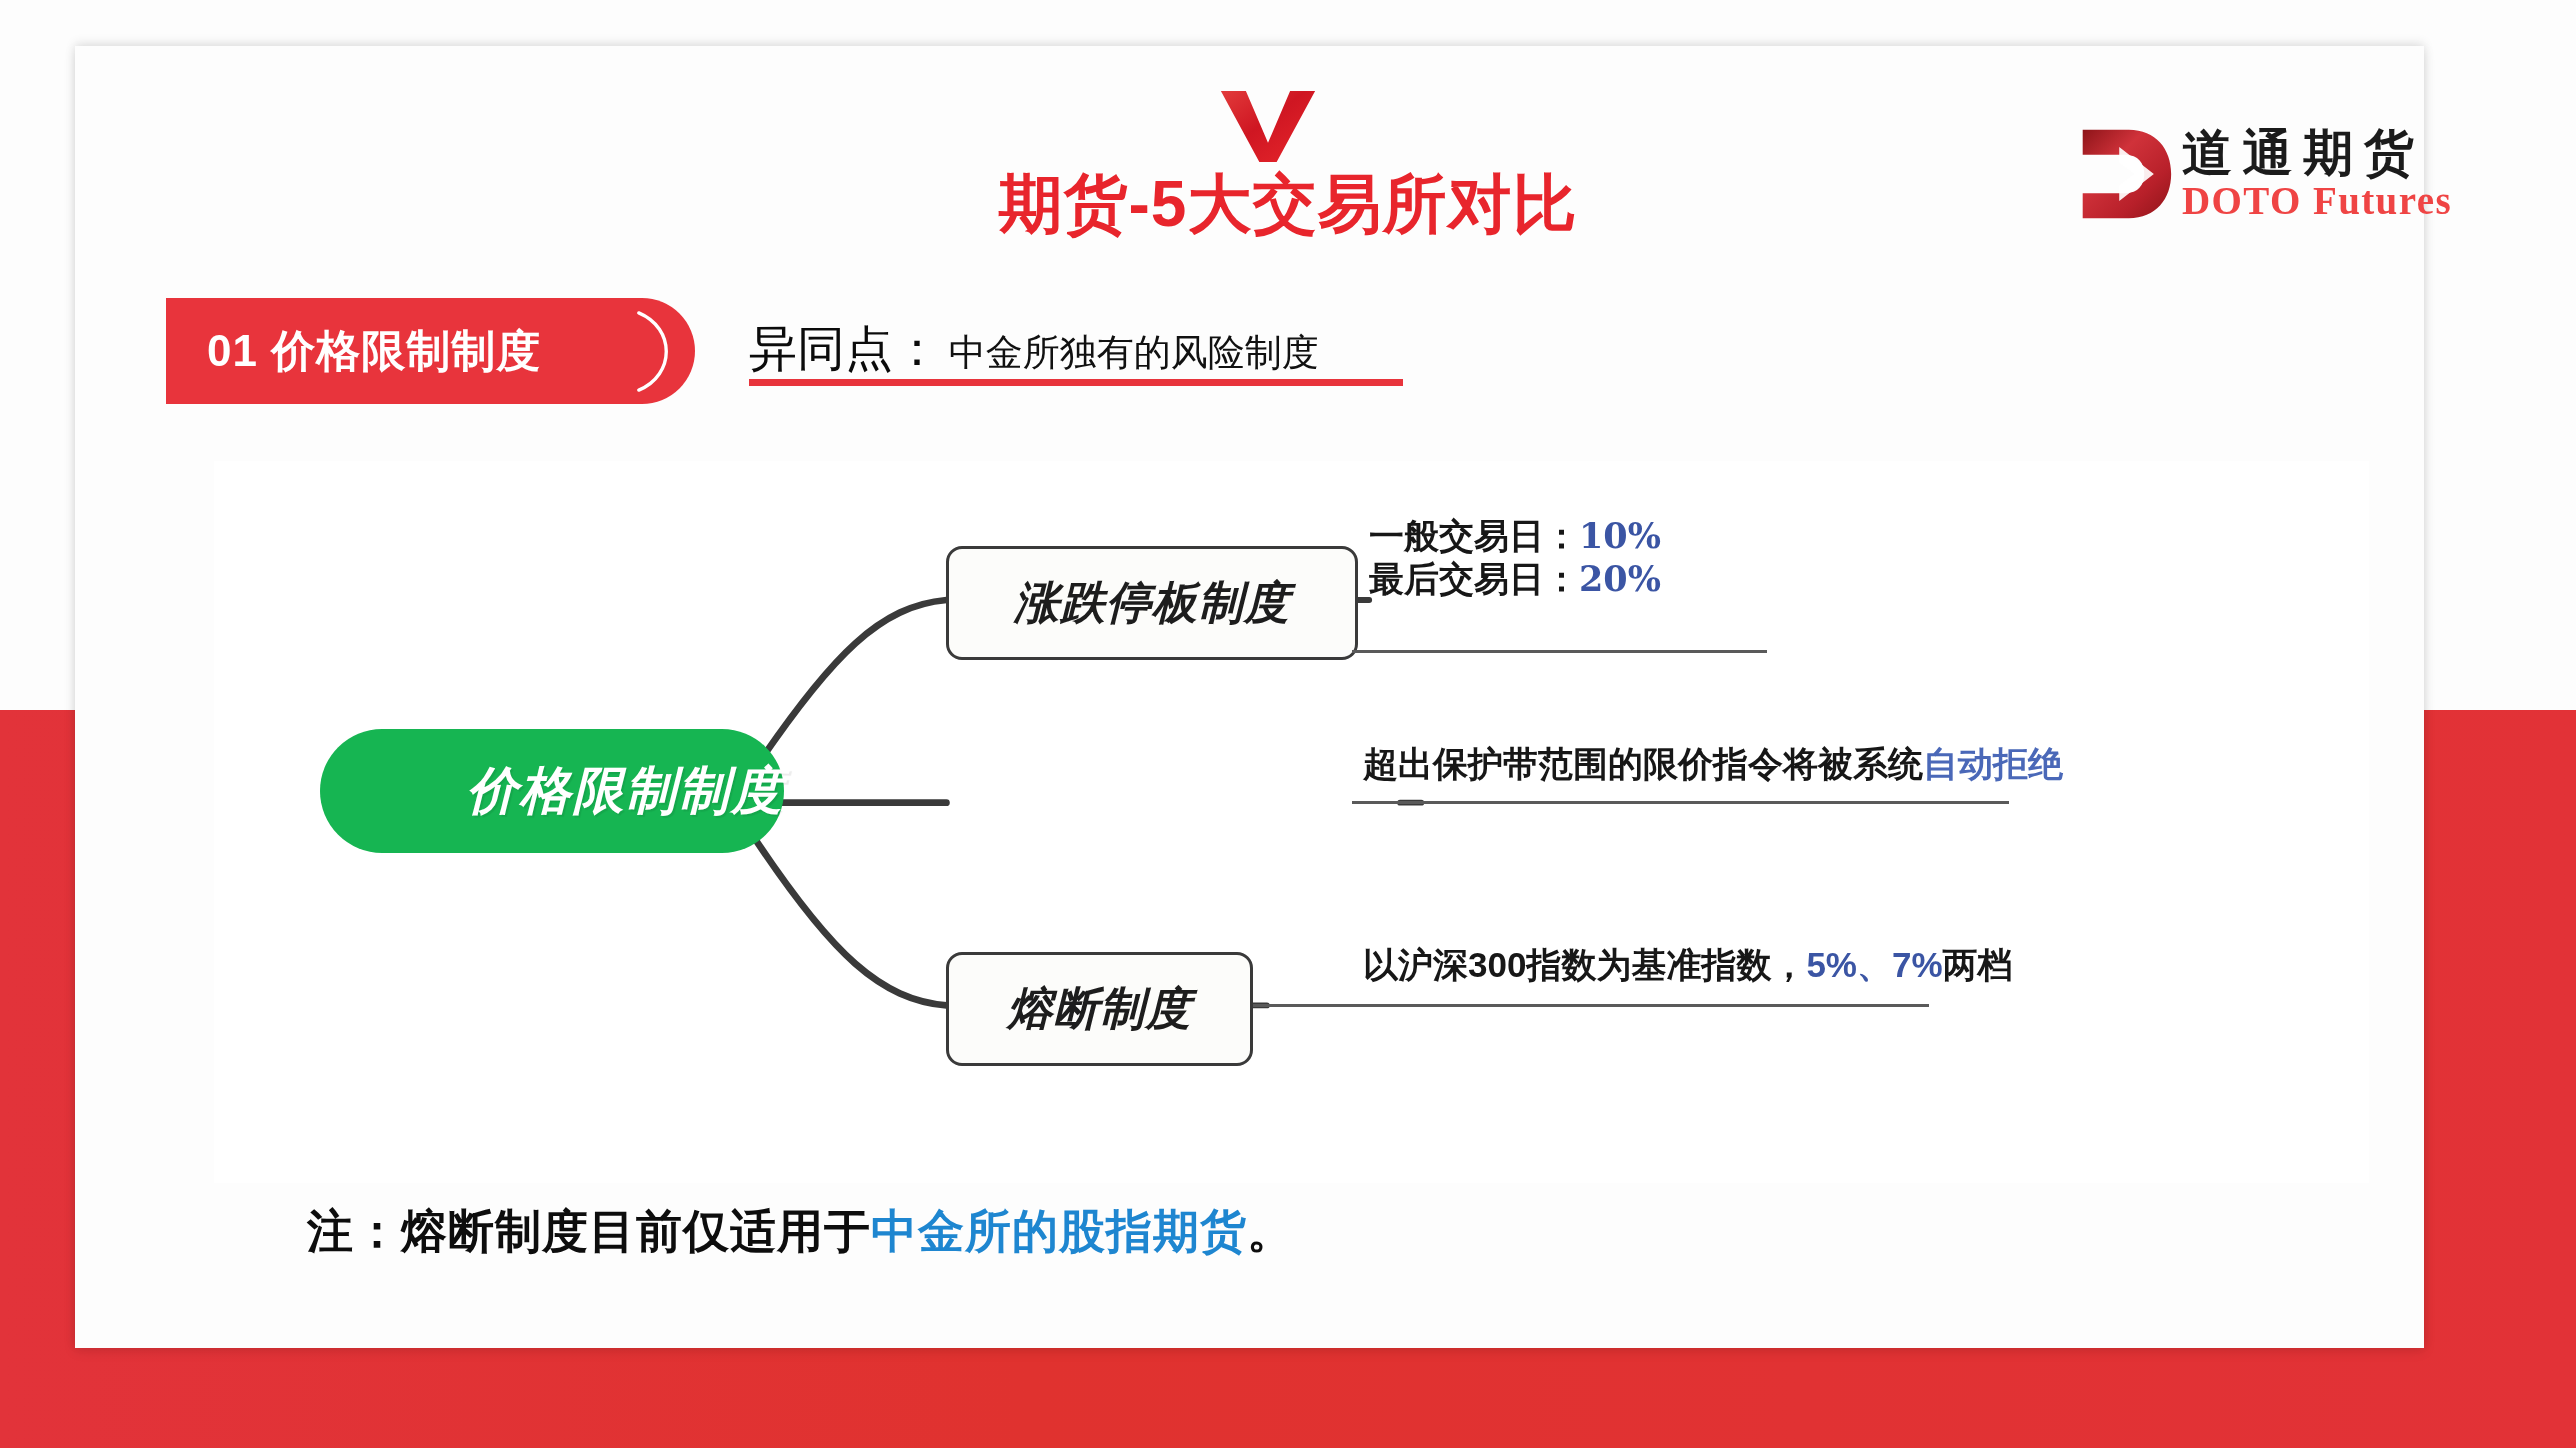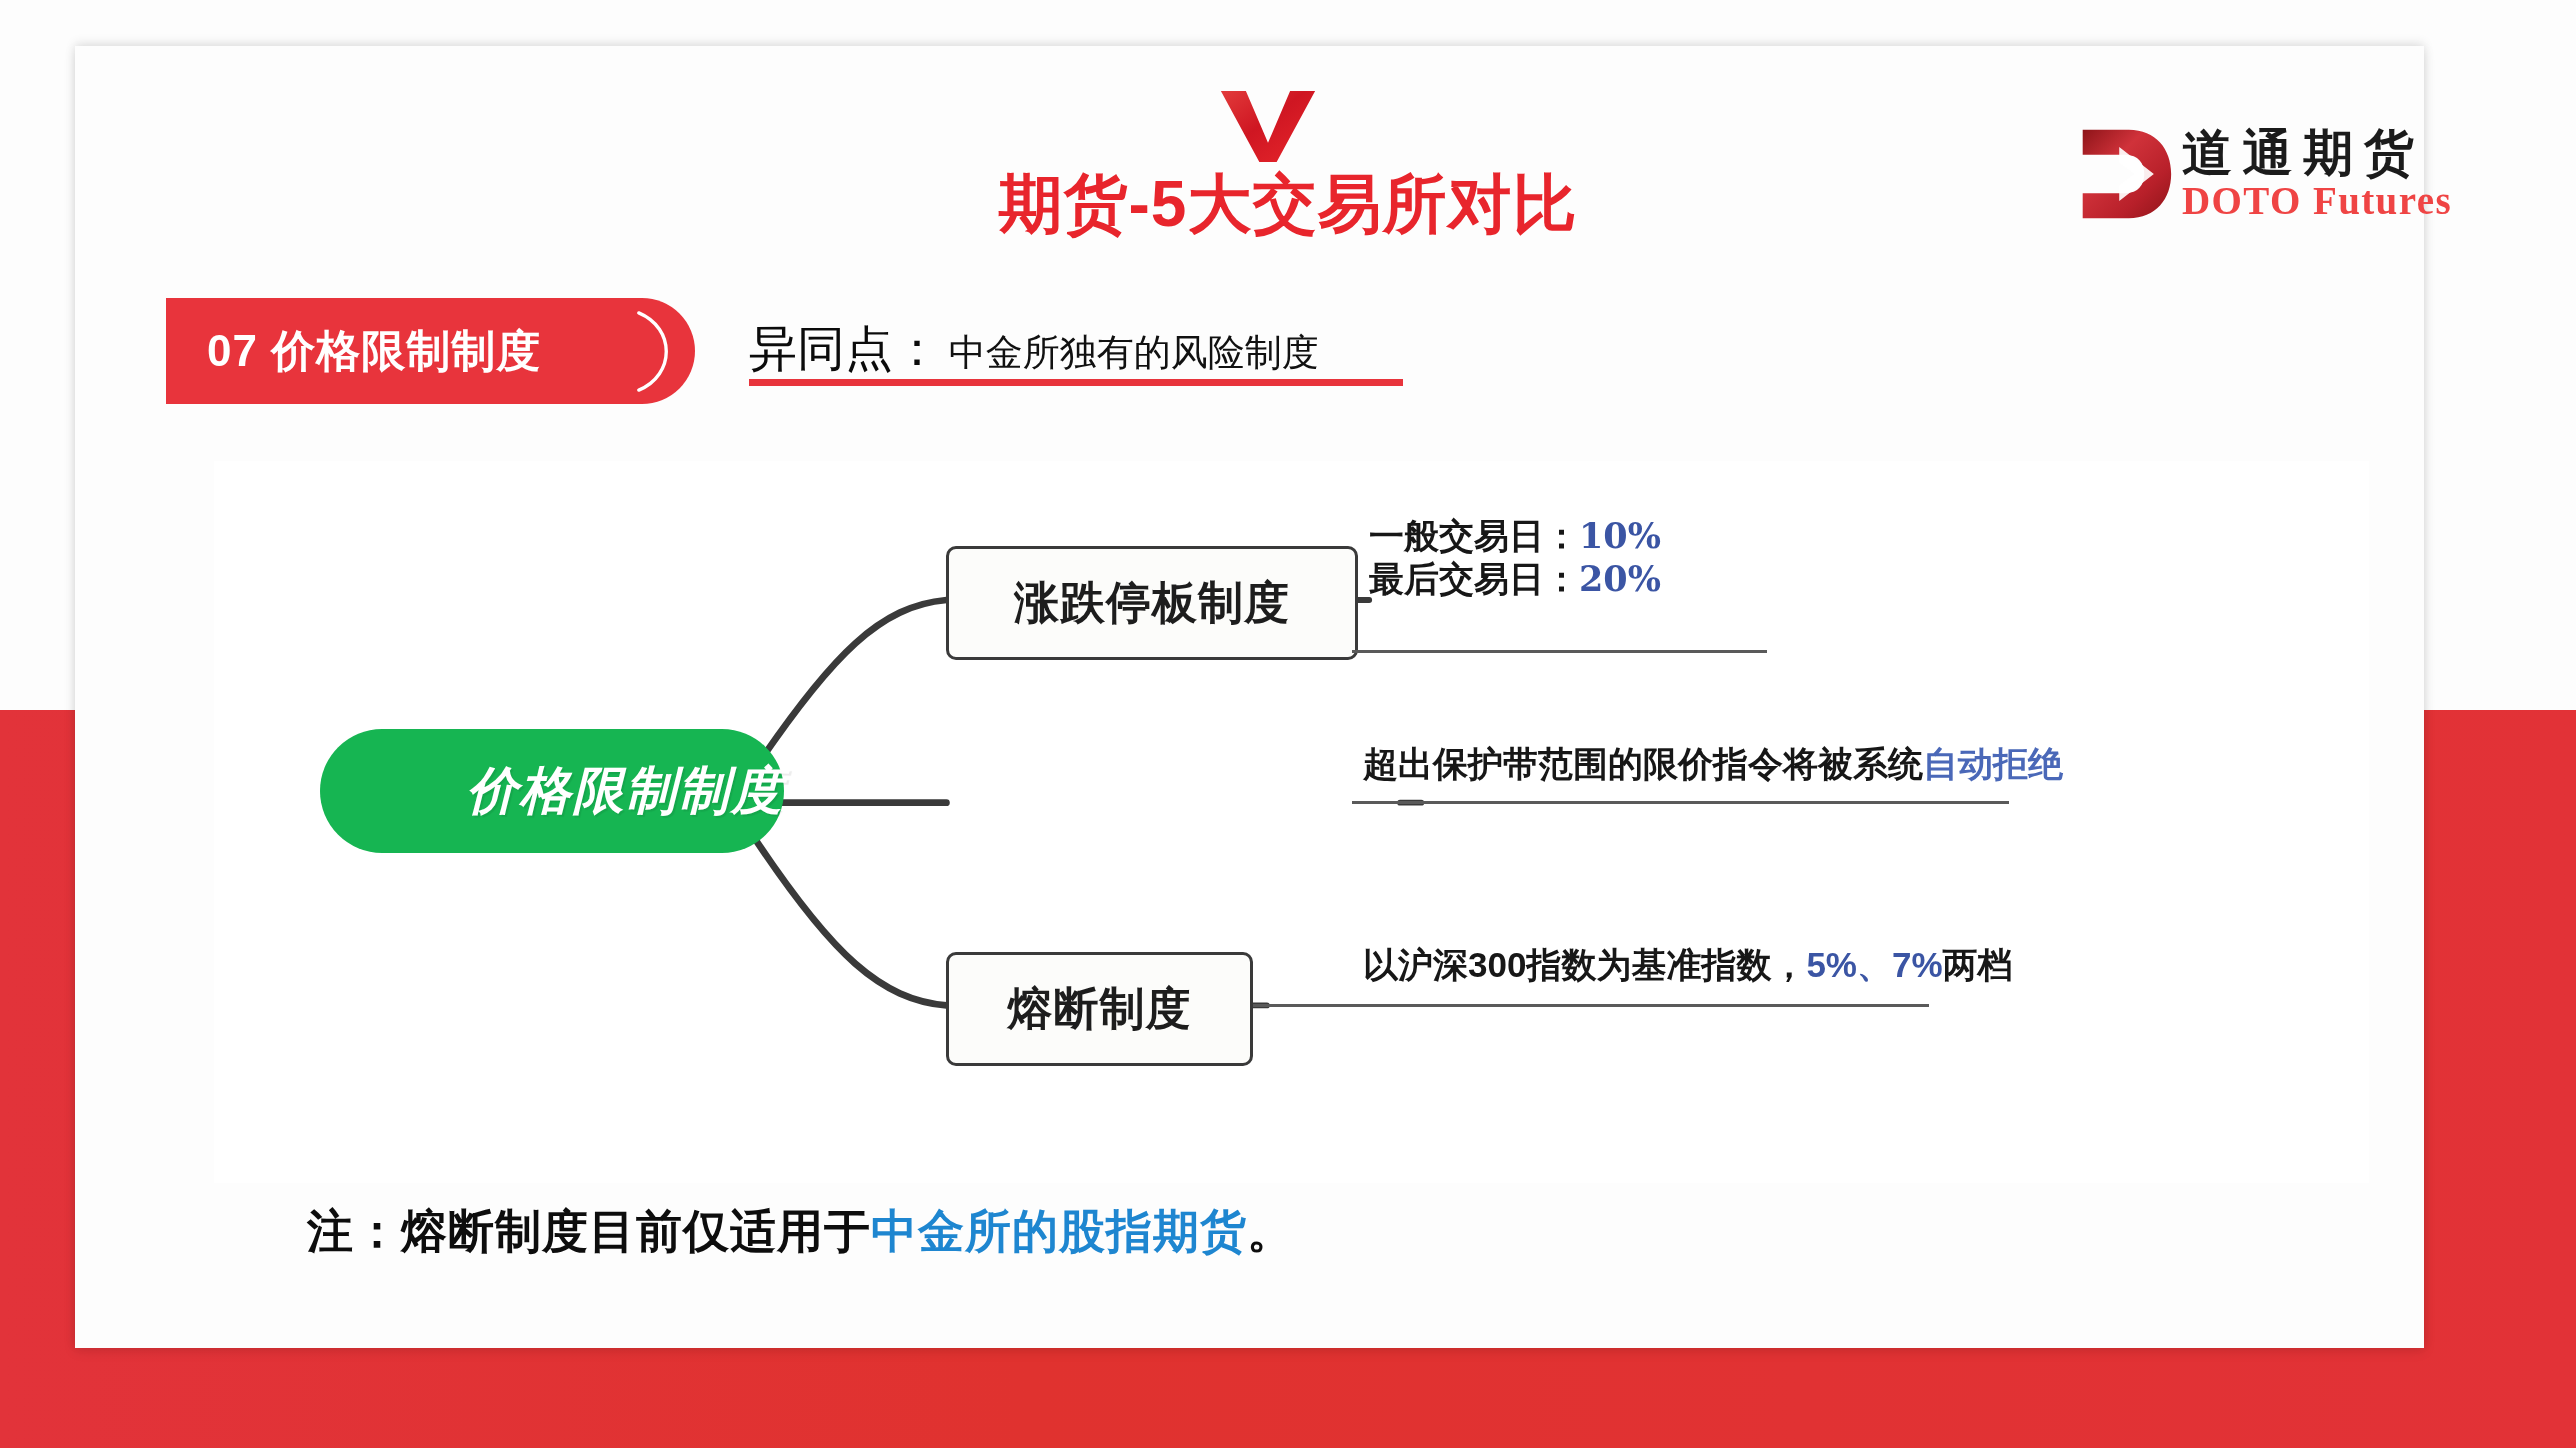--- a/index.html
+++ b/index.html
@@ -163,24 +163,25 @@
     letter-spacing: 1.9px;
     text-shadow: 1.9px 1.9px 1px rgba(0,0,0,0.08);
     white-space: nowrap;
   }
 
   
   .branch-box {
     position: absolute;
     background: #fcfcfa;
     border: 3.9px solid #3a3a3a;
-    border-radius: 10px;
+    border-radius: 16px;
     display: flex;
     align-items: center;
     justify-content: center;
+    font-style: italic;
   }
   .branch-label {
     font-size: 45px;
     font-weight: bold;
     color: #1d1d1d;
     letter-spacing: 1px;
     white-space: nowrap;
   }
   #box0 { left: 732px; top: 85px;  width: 406px; height: 108px; }
   #box1 { left: 732px; top: 288px; width: 454px; height: 108px; }
@@ -270,21 +271,21 @@
                C66 72 72 63 72 52 C72 41 66 32 52 32 L8 32 Z" fill="url(#bg1)"></path>
       <path d="M46 24 L82 52 L46 80 L46 64 L62 52 L46 40 Z" fill="#ffffff" opacity="0.92"></path>
     </svg>
     <div class="brand-text">
       <div class="brand-cn">道通期货</div>
       <div class="brand-en">DOTO Futures</div>
     </div>
   </div>
 
   <div class="badge">
-    <span class="badge-label">07 价格限制制度</span>
+    <span class="badge-label">01 价格限制制度</span>
     <svg class="badge-arc" viewBox="0 0 56 88">
       <path d="M6 4 C44 20 44 68 6 84" fill="none" stroke="#ffffff" stroke-width="3.5" stroke-linecap="round"></path>
     </svg>
   </div>
 
   <div class="subtitle">
     <span class="subtitle-lead">异同点：</span>
     <span class="subtitle-rest">中金所独有的风险制度</span>
   </div>
   <div class="subtitle-underline"></div>

